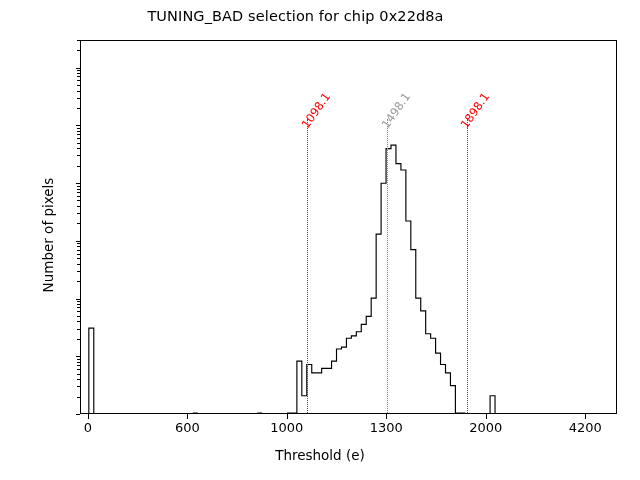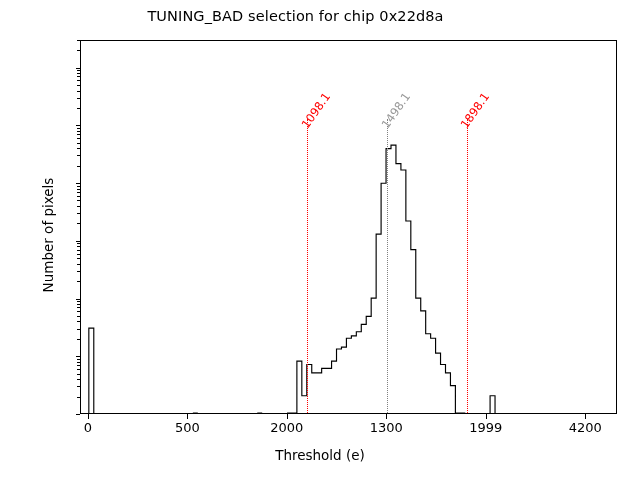--- a/index.html
+++ b/index.html
@@ -146,26 +146,26 @@
       <div class="yminormark" style="top: 76.4941px; left: 77.3px;"></div>
       <div class="yminormark" style="top: 73.1455px; left: 77.3px;"></div>
       <div class="yminormark" style="top: 70.1919px; left: 77.3px;"></div>
       <div class="ytickmark" style="top: 67.5498px; left: 75.5px;"></div>
       <div class="yminormark" style="top: 50.1678px; left: 77.3px;"></div>
       <div class="yminormark" style="top: 40px; left: 77.3px;"></div>
     </div>
   <div id="xticks">
       <div class="xtick" style="left: 87.9556px;">0</div>
       <div class="xtickmark" style="left: 87.9556px; top: 414px;"></div>
-      <div class="xtick" style="left: 187.4px;">500</div>
+      <div class="xtick" style="left: 187.4px;">600</div>
       <div class="xtickmark" style="left: 187.4px; top: 414px;"></div>
-      <div class="xtick" style="left: 286.844px;">2000</div>
+      <div class="xtick" style="left: 286.844px;">1000</div>
       <div class="xtickmark" style="left: 286.844px; top: 414px;"></div>
       <div class="xtick" style="left: 386.289px;">1300</div>
       <div class="xtickmark" style="left: 386.289px; top: 414px;"></div>
-      <div class="xtick" style="left: 485.733px;">1999</div>
+      <div class="xtick" style="left: 485.733px;">2000</div>
       <div class="xtickmark" style="left: 485.733px; top: 414px;"></div>
       <div class="xtick" style="left: 585.178px;">4200</div>
       <div class="xtickmark" style="left: 585.178px; top: 414px;"></div>
     </div>
   <div id="xlabel">Threshold (e)</div>
 
 </div>
 
 </body></html>

